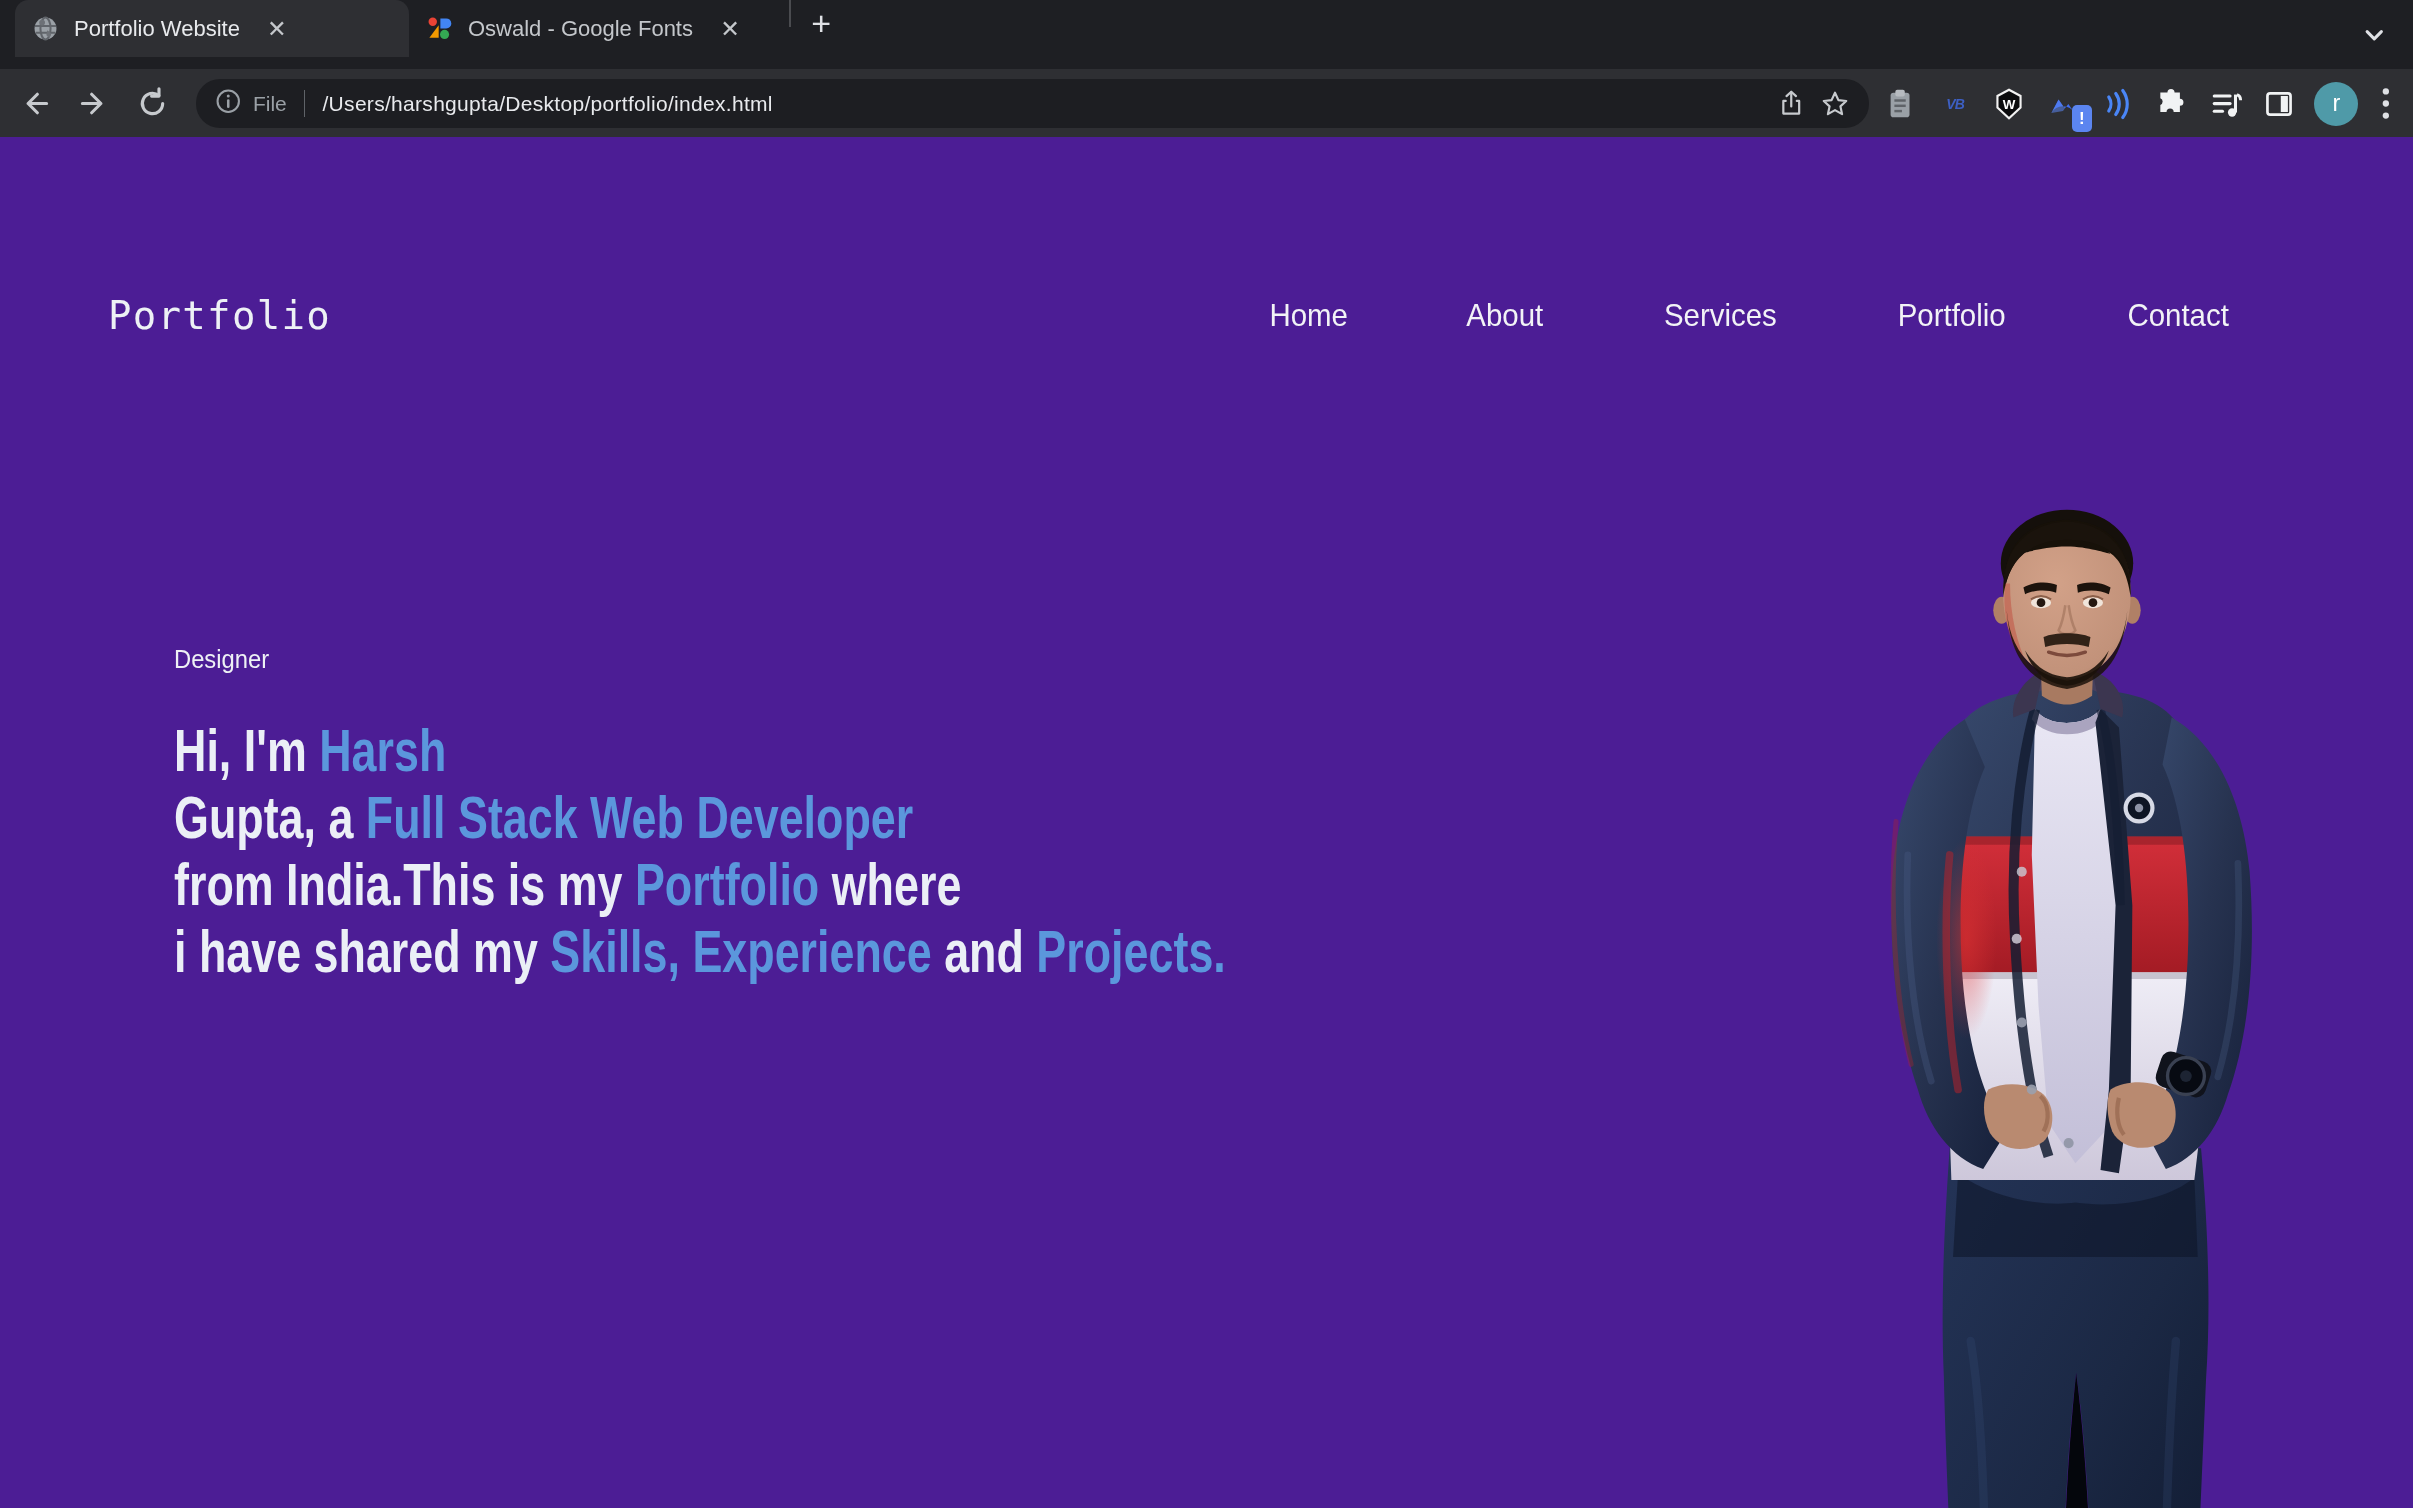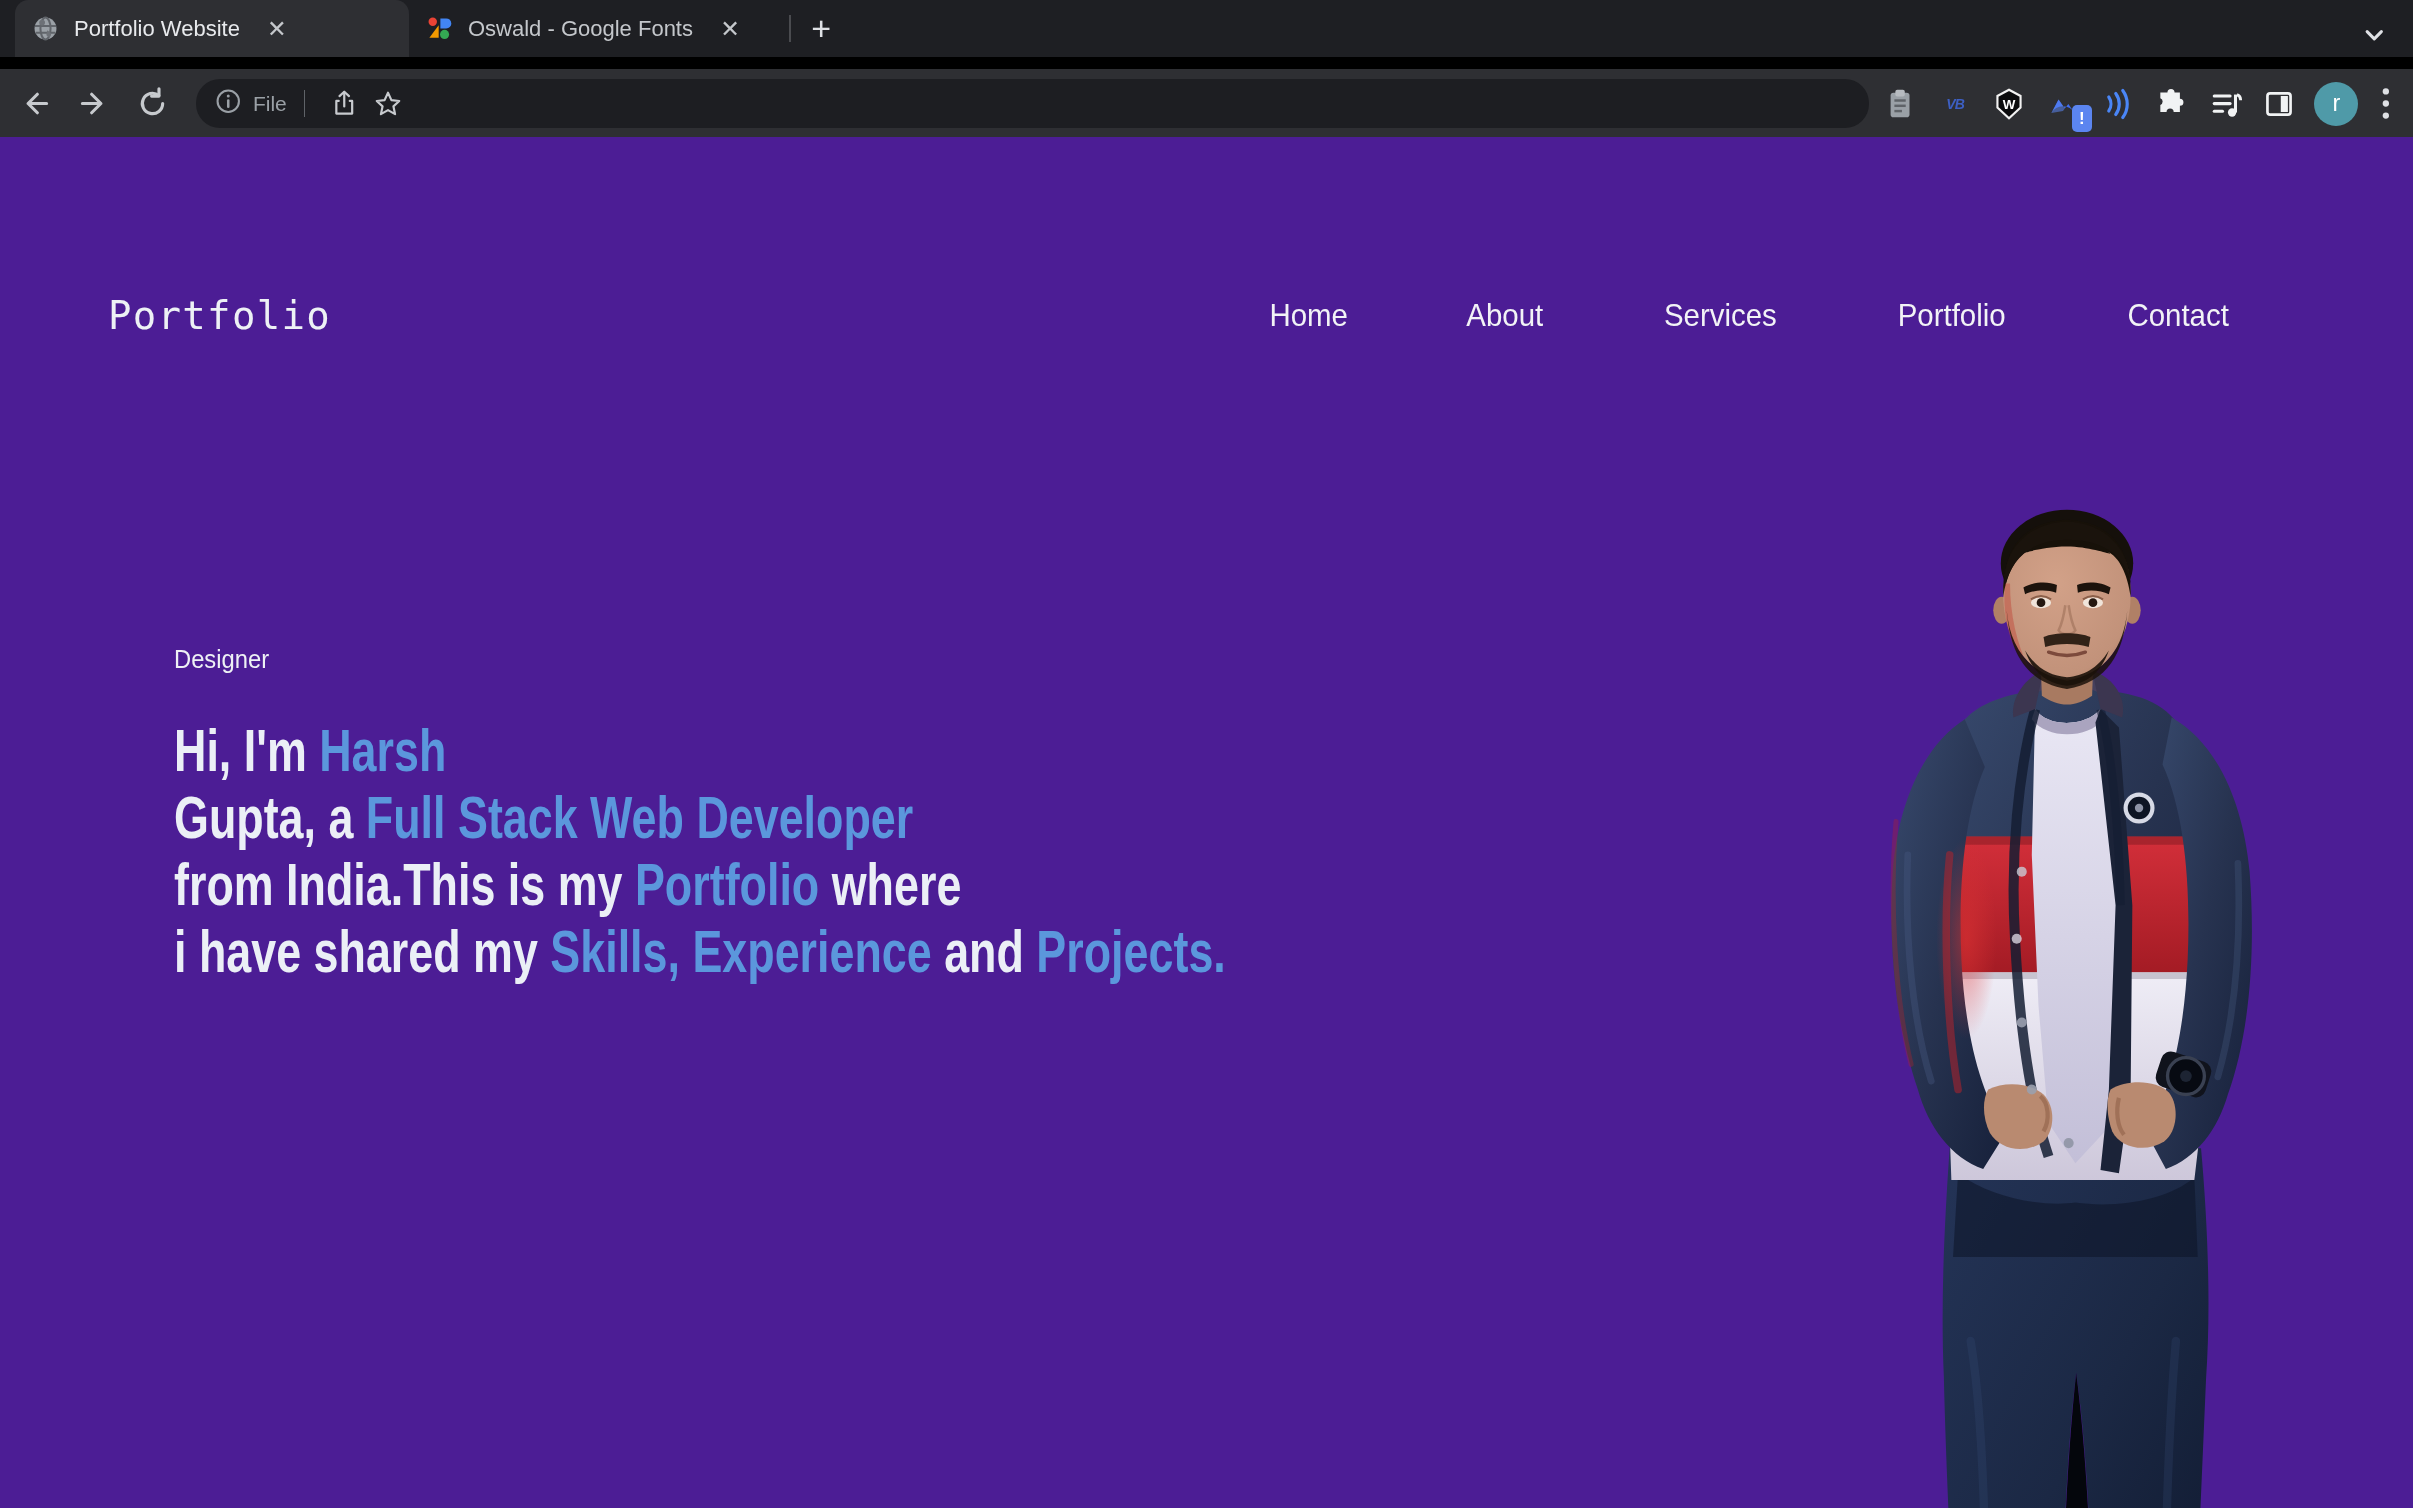--- a/index.html
+++ b/index.html
@@ -1,21 +1,21 @@
 <!DOCTYPE html>
 <html style="font-size:13.4px"><head>
 <meta charset="utf-8">
 <style>
   * { margin:0; padding:0; box-sizing:border-box; }
   html,body { width:2413px; height:1508px; overflow:hidden; background:#000; font-family:"Liberation Sans", sans-serif; }
 
   
   .tabstrip {
-    position:absolute; left:0; top:0; width:2413px; height:57px;
-    background:#1e1f23; display:flex; align-items:flex-end;
+    position:absolute; left:0; top:0; width:2413px; height:69px;
+    background:#1e1f23; display:flex; align-items:flex-start;
   }
   .tab {
     position:relative; height:57px; display:flex; align-items:center;
     padding:0 15px 0 17px; font-size:22px; color:#c4c7cb;
   }
   .tab.active {
     background:#2e2f33; border-radius:13.4px 13.4px 0 0; color:#e8eaed;
   }
   .tab .favicon { width:27px; height:27px; margin-right:15px; flex:0 0 auto; }
   .tab .tab-title { white-space:nowrap; overflow:hidden; max-width:277px; }
@@ -131,20 +131,21 @@
   <div class="omnibox">
     <span>
       <svg viewBox="0 0 36 36" width="28.5" height="28.5">
         <circle cx="18" cy="18" r="13.5" fill="none" stroke="#9aa0a6" stroke-width="2.6"></circle>
         <circle cx="18" cy="11.5" r="1.9" fill="#9aa0a6"></circle>
         <rect x="16.4" y="15.5" width="3.2" height="11" rx="1.5" fill="#9aa0a6"></rect>
       </svg>
     </span>
     <span class="omni-scheme">File</span>
     <span class="omni-divider"></span>
+    <span class="omni-url">/Users/harshgupta/Desktop/portfolio/index.html</span>
     <span class="omni-action">
       <svg viewBox="0 0 36 36" width="28.5" height="28.5">
         <path d="M18 4 V22" stroke="#c7cace" stroke-width="2.8" stroke-linecap="round"></path>
         <path d="M12 9 L18 3.5 L24 9" stroke="#c7cace" stroke-width="2.8" fill="none" stroke-linecap="round" stroke-linejoin="round"></path>
         <path d="M11 15 H8 V31 H28 V15 H25" stroke="#c7cace" stroke-width="2.8" fill="none" stroke-linecap="round" stroke-linejoin="round"></path>
       </svg>
     </span>
     <span class="omni-action">
       <svg viewBox="0 0 36 36" width="30" height="30">
         <path d="M18 4.5 L22.1 13.4 L31.5 14.4 L24.5 20.8 L26.5 30.2 L18 25.4 L9.5 30.2 L11.5 20.8 L4.5 14.4 L13.9 13.4 Z" fill="none" stroke="#c7cace" stroke-width="2.6" stroke-linejoin="round"></path>

